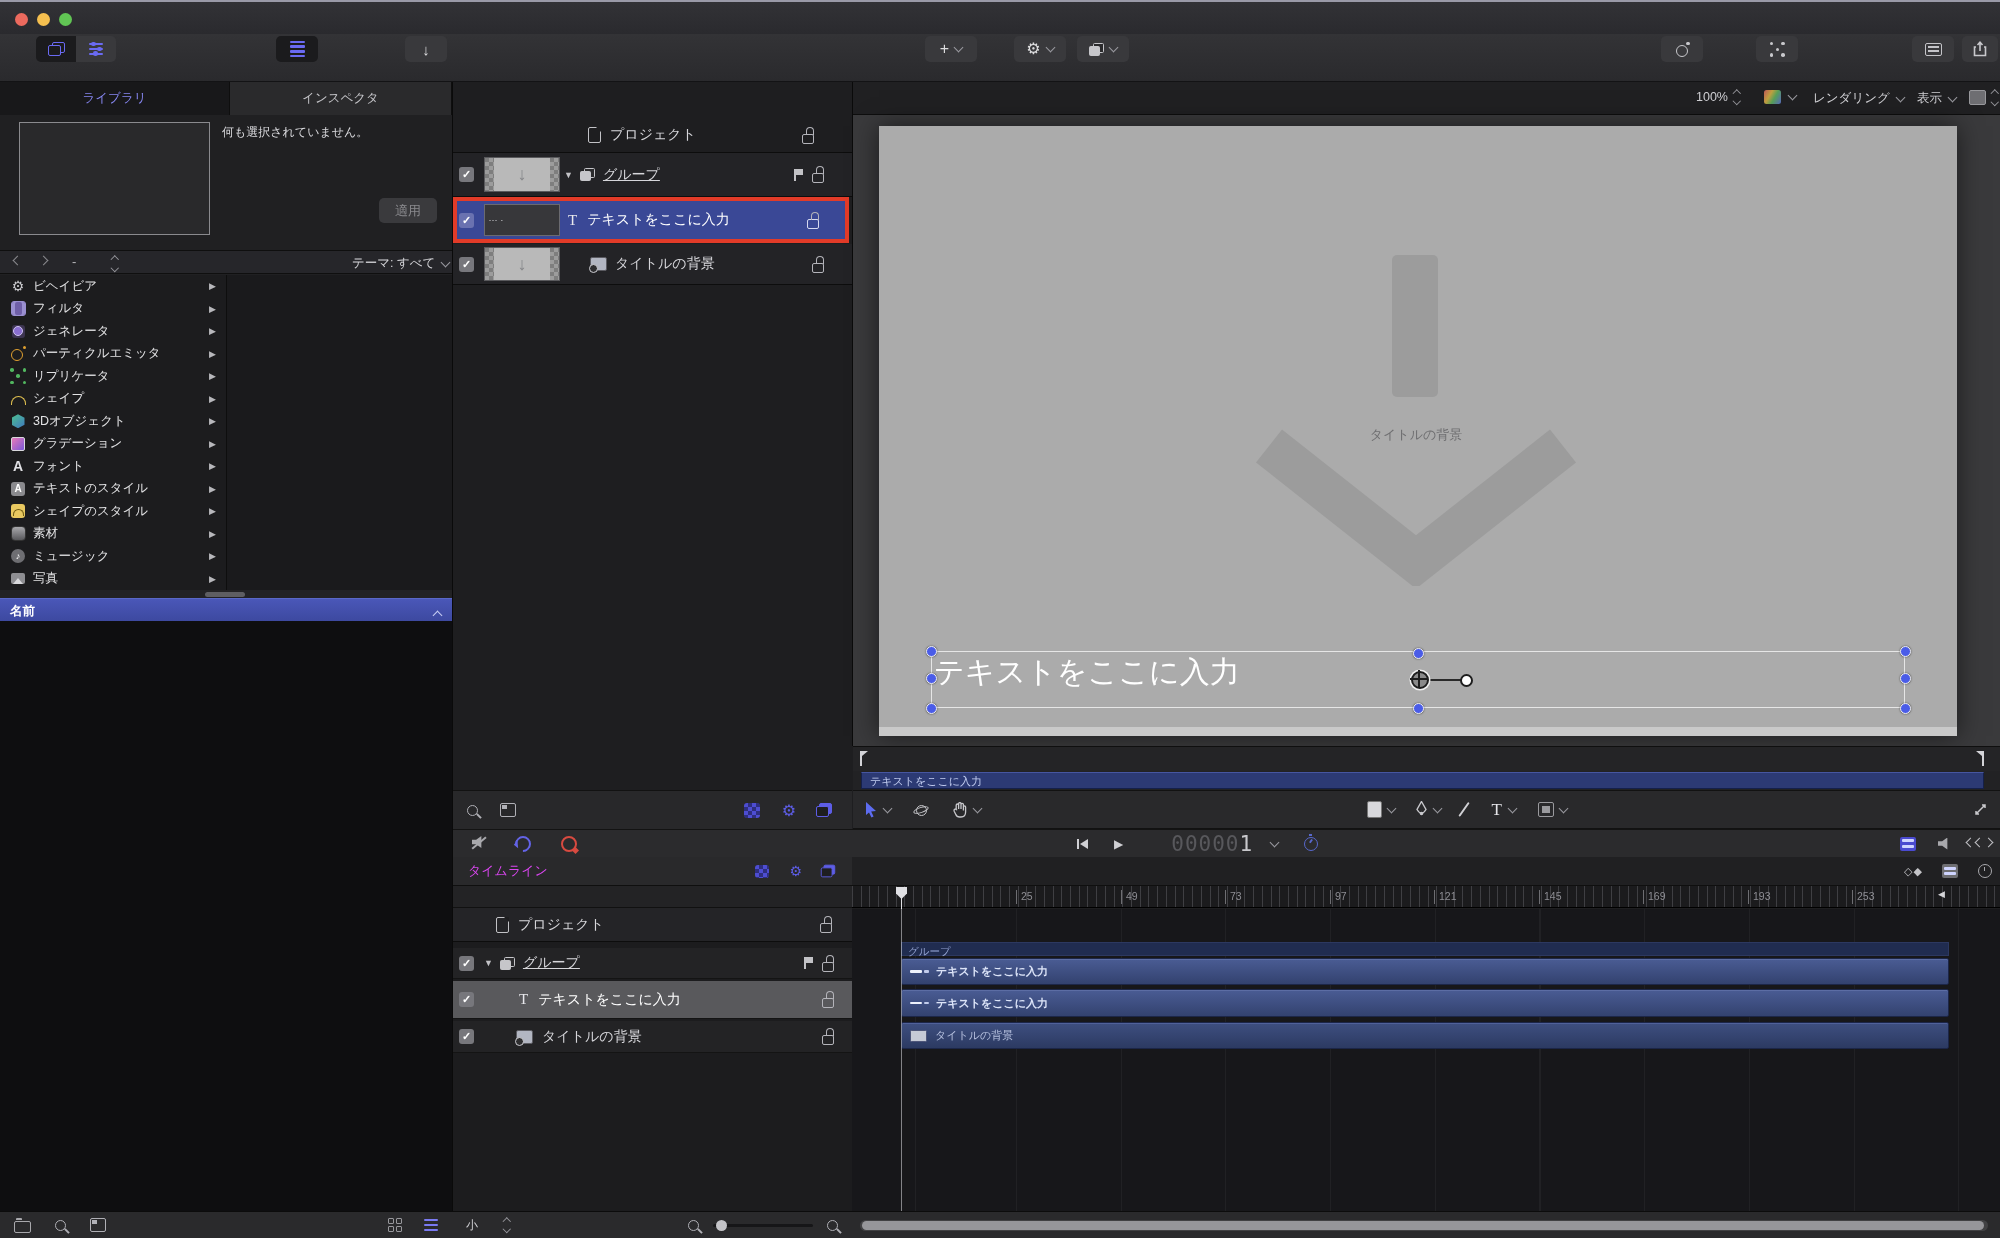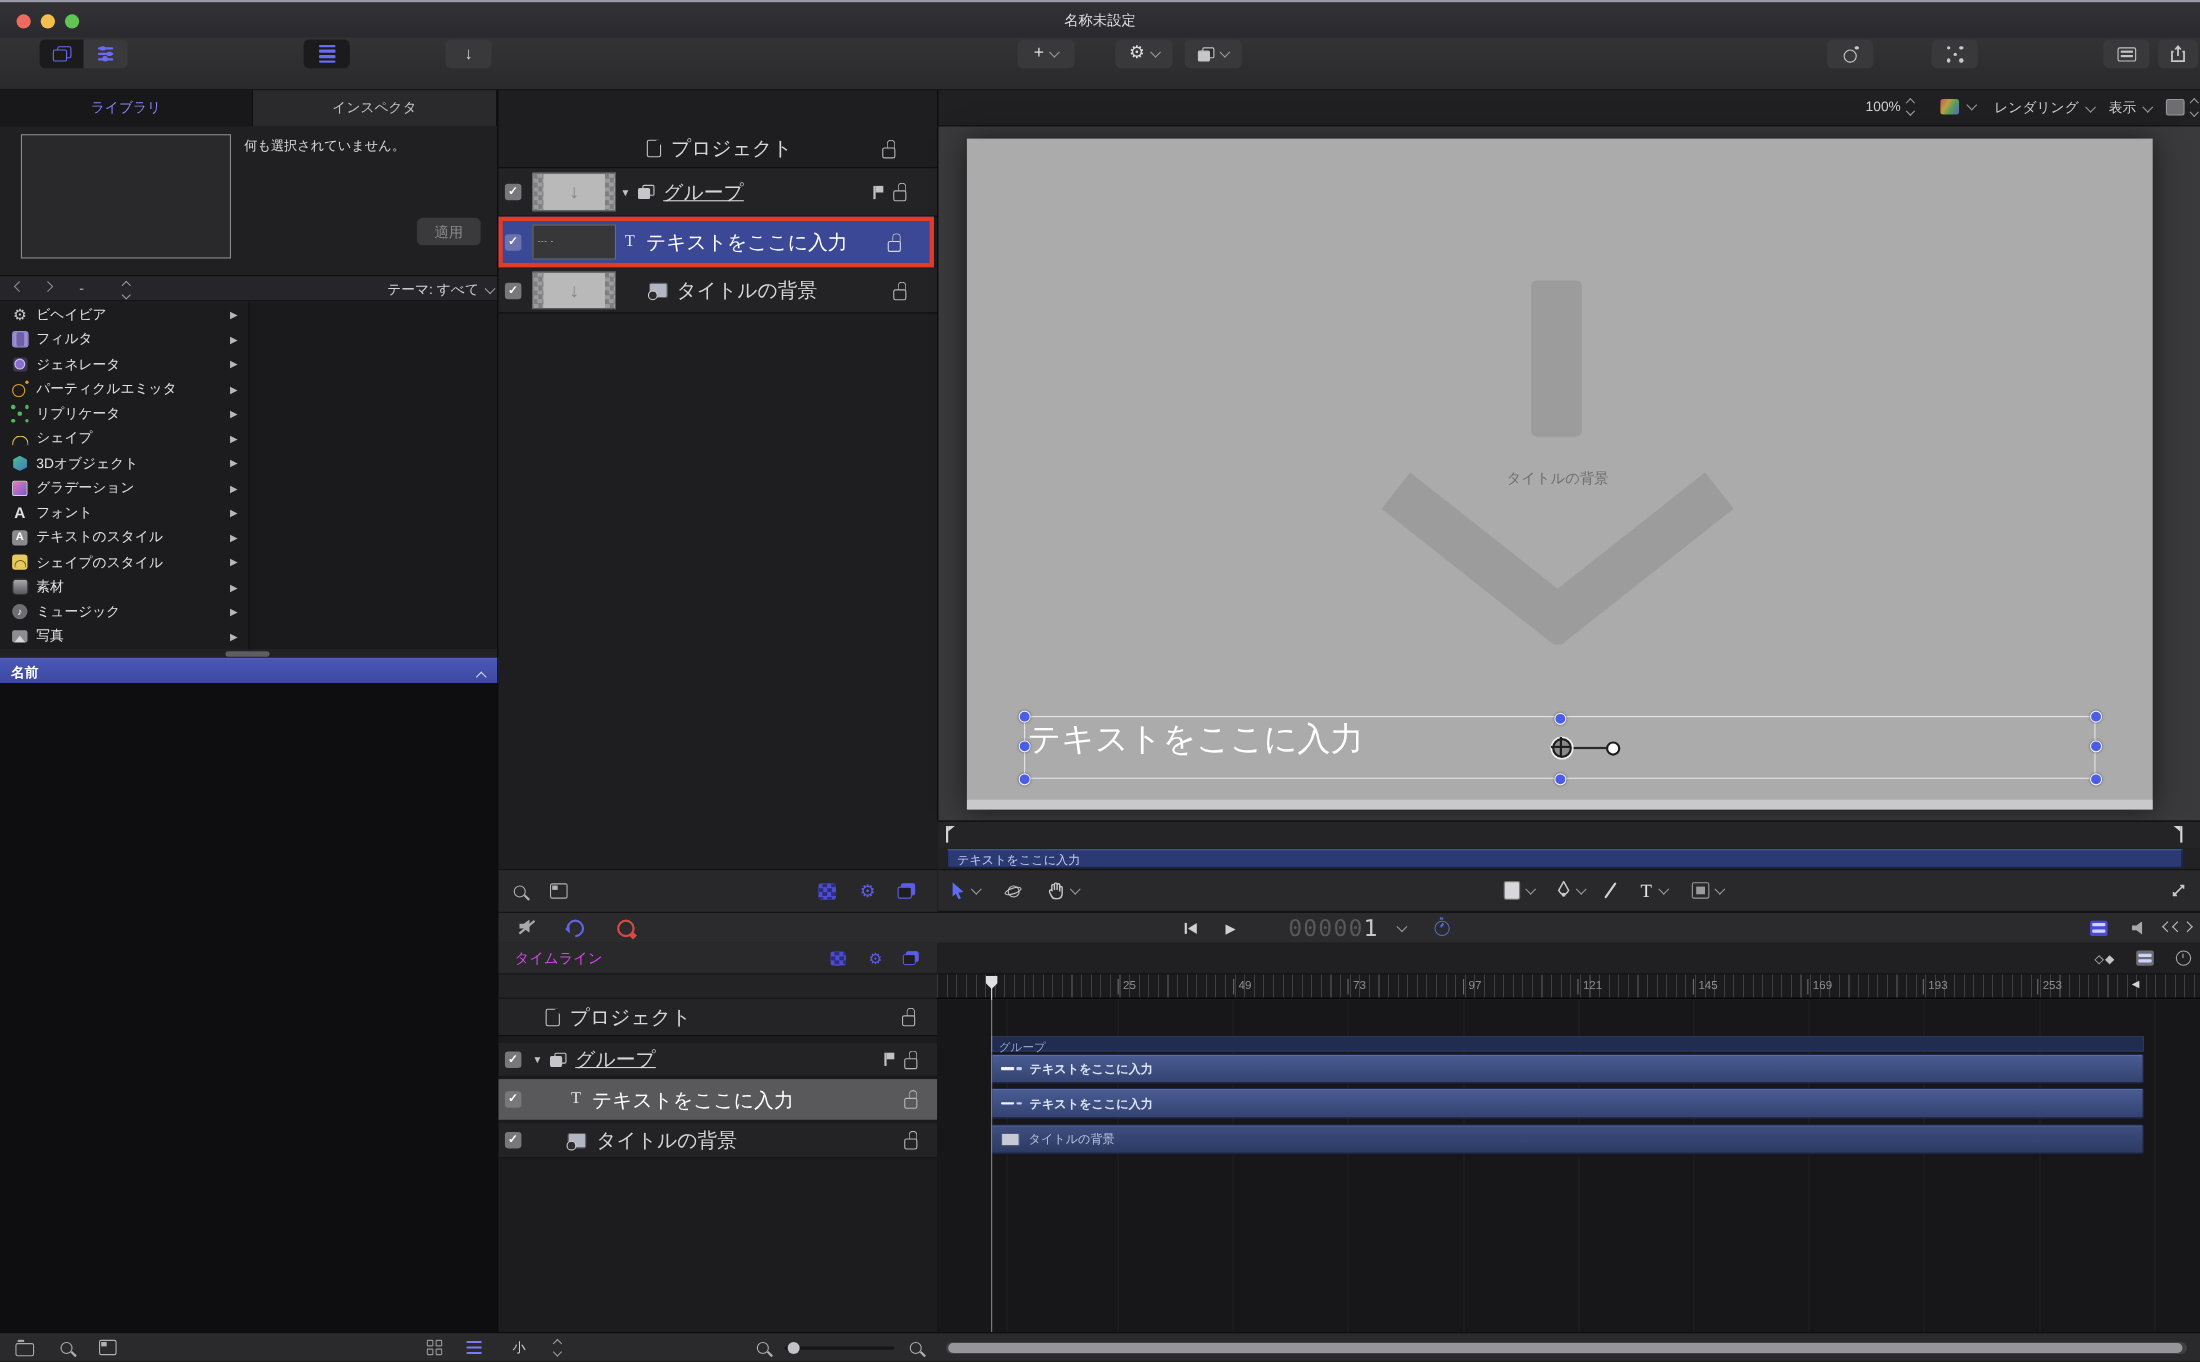--- a/index.html
+++ b/index.html
@@ -115,39 +115,38 @@
   .libitem .lbl{flex:1;font-size:12.5px;color:#e2e2e4;white-space:nowrap;overflow:hidden;}
   .libitem .arr{color:#b8b8bc;font-size:9px;margin-right:10px;}
   .licon{width:16px;height:16px;display:flex;align-items:center;justify-content:center;flex:none;}
   .handle{position:absolute;width:9px;height:9px;border-radius:50%;background:#4a5ce8;border:1.6px solid #f2f2f2;
        box-shadow:0 0 2px rgba(0,0,0,.6);margin:-6px 0 0 -6px;}
   .thumb{position:absolute;left:484px;width:76px;background:#b9b9b9;border:1px solid #59595c;box-sizing:border-box;overflow:hidden;}
   .thumb .chk{position:absolute;top:0;bottom:0;width:9px;
        background:conic-gradient(#9c9c9c 90deg,#7e7e7e 0 180deg,#9c9c9c 0 270deg,#7e7e7e 0) 0 0/8px 8px;}
   .thumb .aro{position:absolute;inset:0;display:flex;align-items:center;justify-content:center;
        color:#86878a;font-size:18px;font-weight:bold;}
-  .trow-lbl{font-size:18px;color:#d6d6da;white-space:nowrap;}
+  .trow-lbl{font-size:14px;color:#d6d6da;white-space:nowrap;}
   .ultab{border-bottom:1px solid #0d0d0d;}
   .barline{display:inline-flex;align-items:center;gap:2px;}
   .barline i:first-child{width:12px;height:2.6px;background:#eef2fc;border-radius:1px;}
   .barline i:last-child{width:5px;height:2.6px;background:#c2ccec;border-radius:1px;}
   .barchip{width:15px;height:10px;background:#c6cad6;border:1px solid #4e567a;border-radius:1.5px;}
   .rlabel{position:absolute;top:4px;height:14px;border-left:1px solid #6e6e72;padding-left:4px;
        font-size:10.5px;color:#8e8e94;line-height:13px;}
 </style>
 </head>
 <body>
 
 <div id="app">
 
   <div class="ab" style="left:0;top:0;width:2000px;height:34px;background:linear-gradient(#323236,#2a2a2e);border-top:2px solid #9a9aa8;box-sizing:border-box;">
     <span class="ab" style="left:15px;top:11px;width:13px;height:13px;border-radius:50%;background:#ec6a5e;"></span>
     <span class="ab" style="left:37px;top:11px;width:13px;height:13px;border-radius:50%;background:#f5bf4f;"></span>
     <span class="ab" style="left:59px;top:11px;width:13px;height:13px;border-radius:50%;background:#61c554;"></span>
-    <div class="ab" style="left:0;right:0;top:8px;text-align:center;font-size:13px;color:#dedee2;">名称未設定</div>
   </div>
 
   <div class="ab" style="left:0;top:34px;width:2000px;height:48px;background:linear-gradient(#333336,#2a2a2d);border-bottom:1px solid #131315;box-sizing:border-box;">
 
     <div class="ab tbtn dark" style="left:36px;top:2px;width:40px;height:26px;border-radius:5px 0 0 5px;">
       <span class="libicon">
           <i></i>
           <i></i>
         </span>
     </div>

